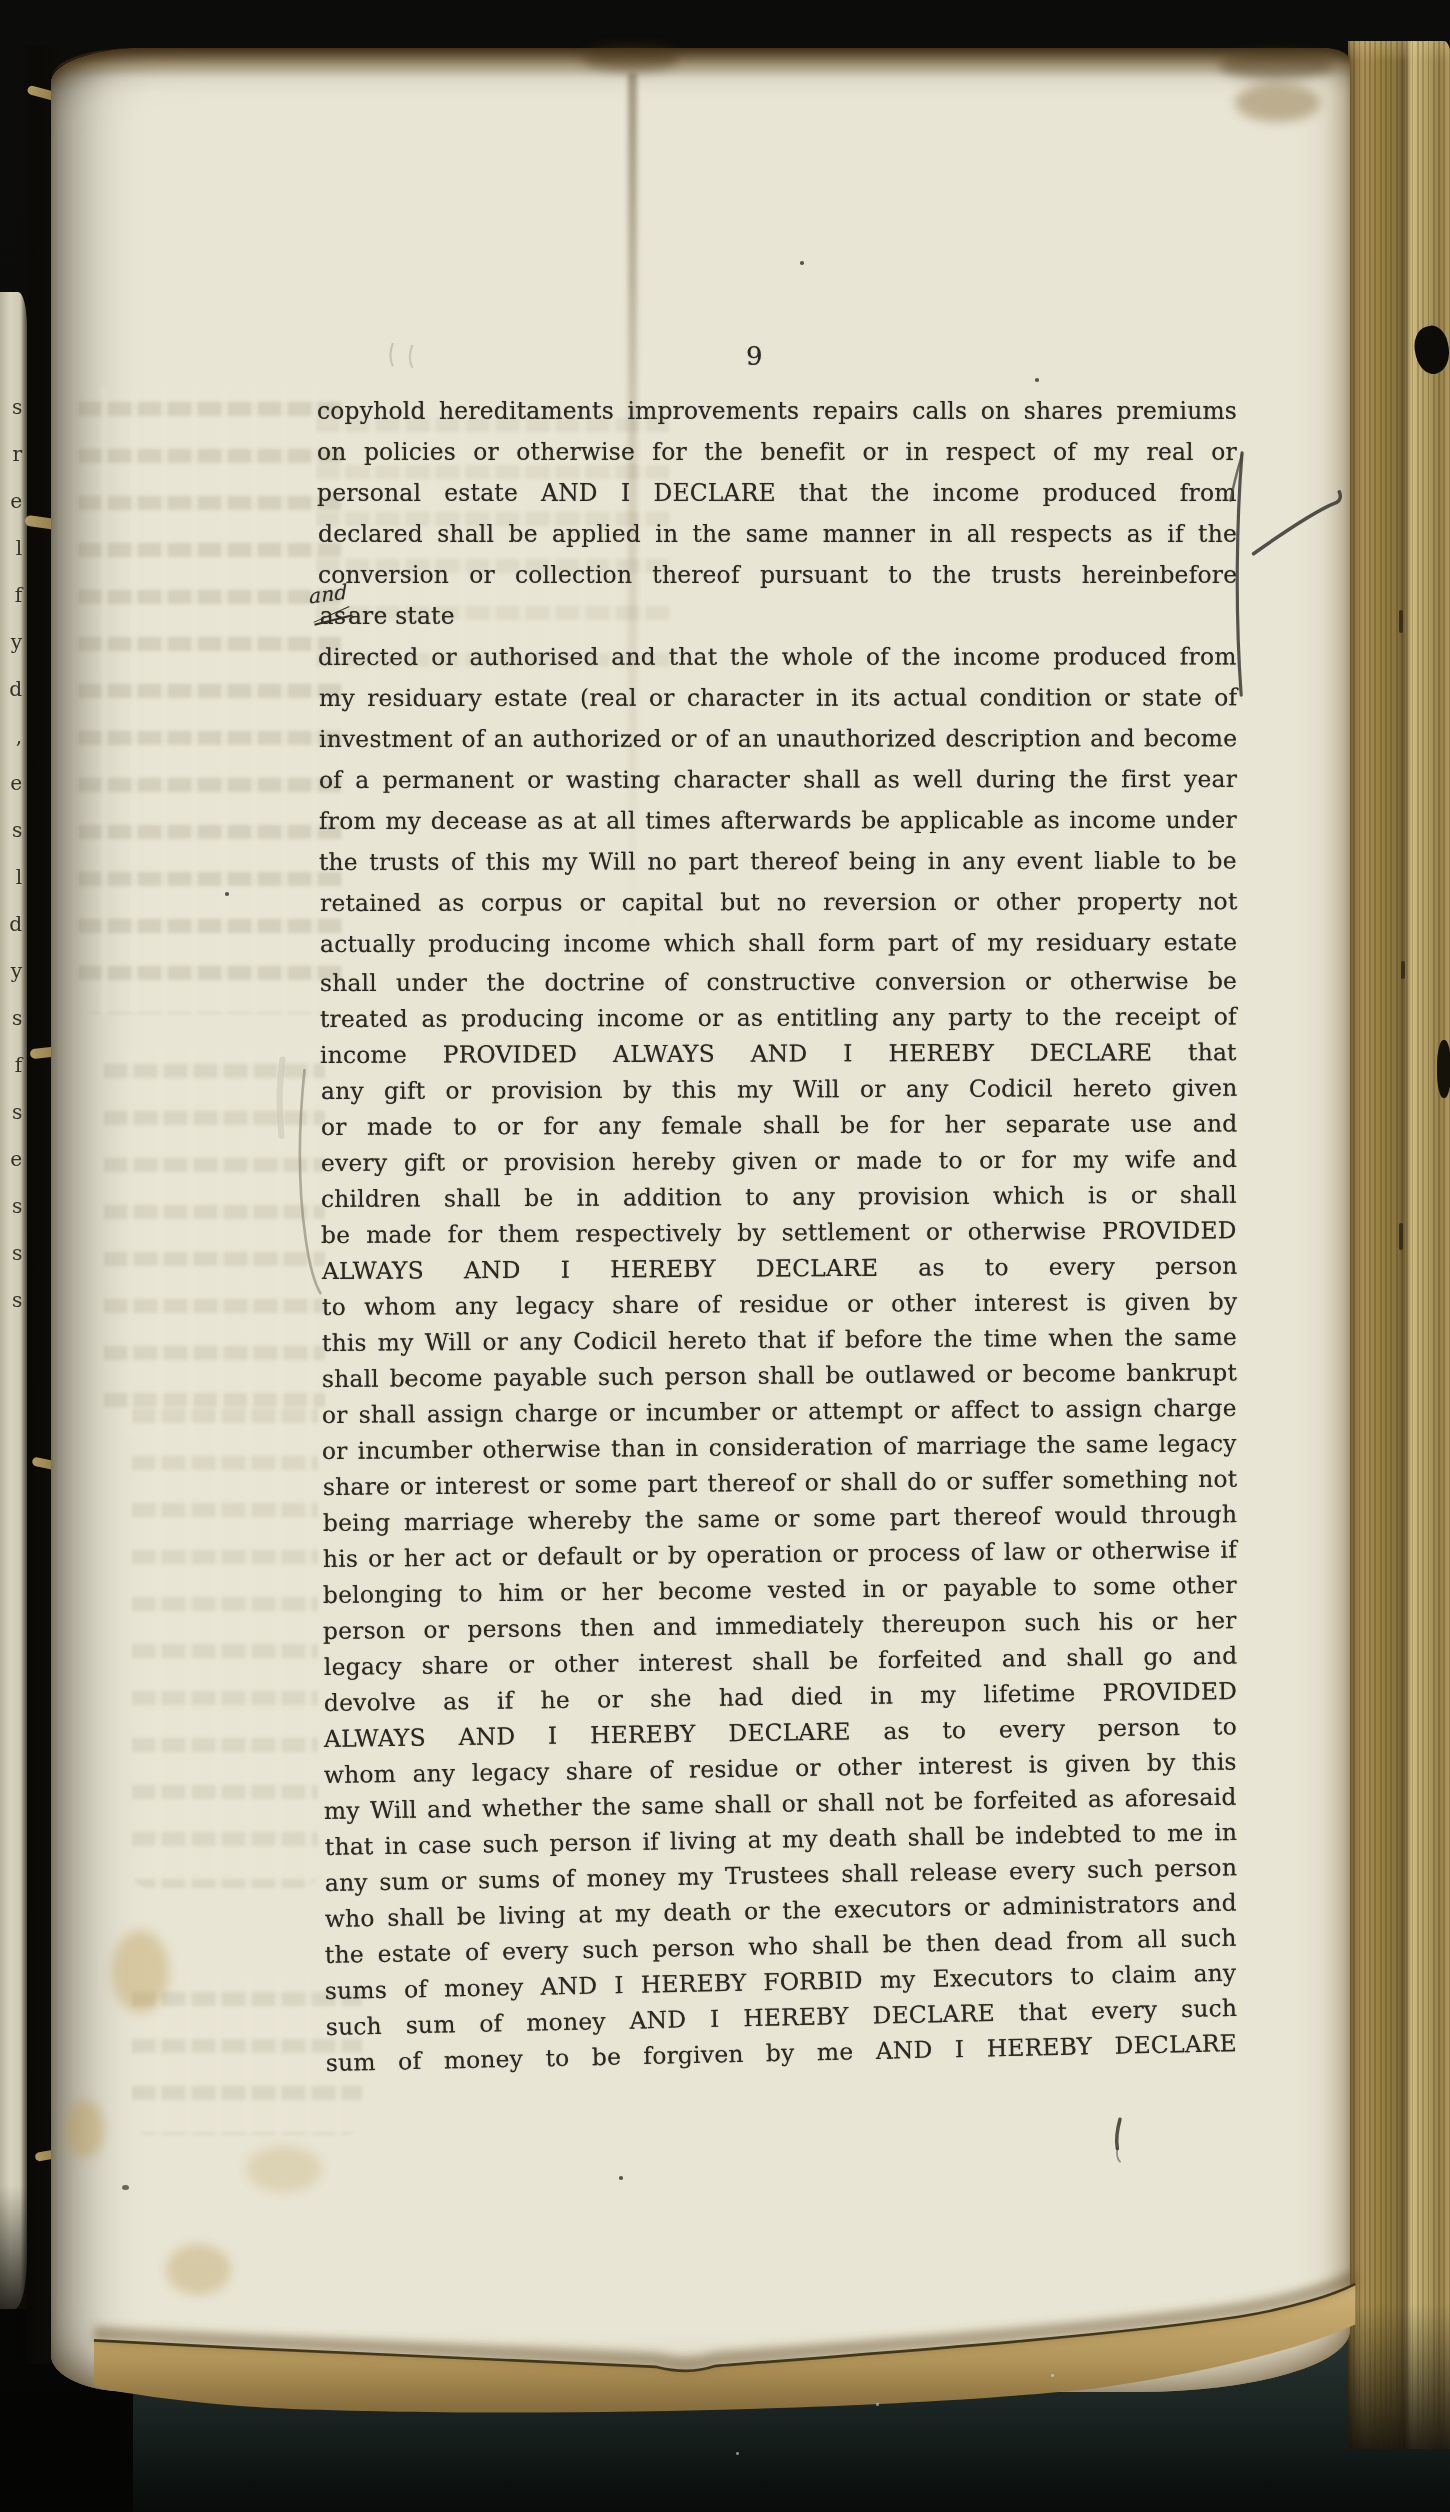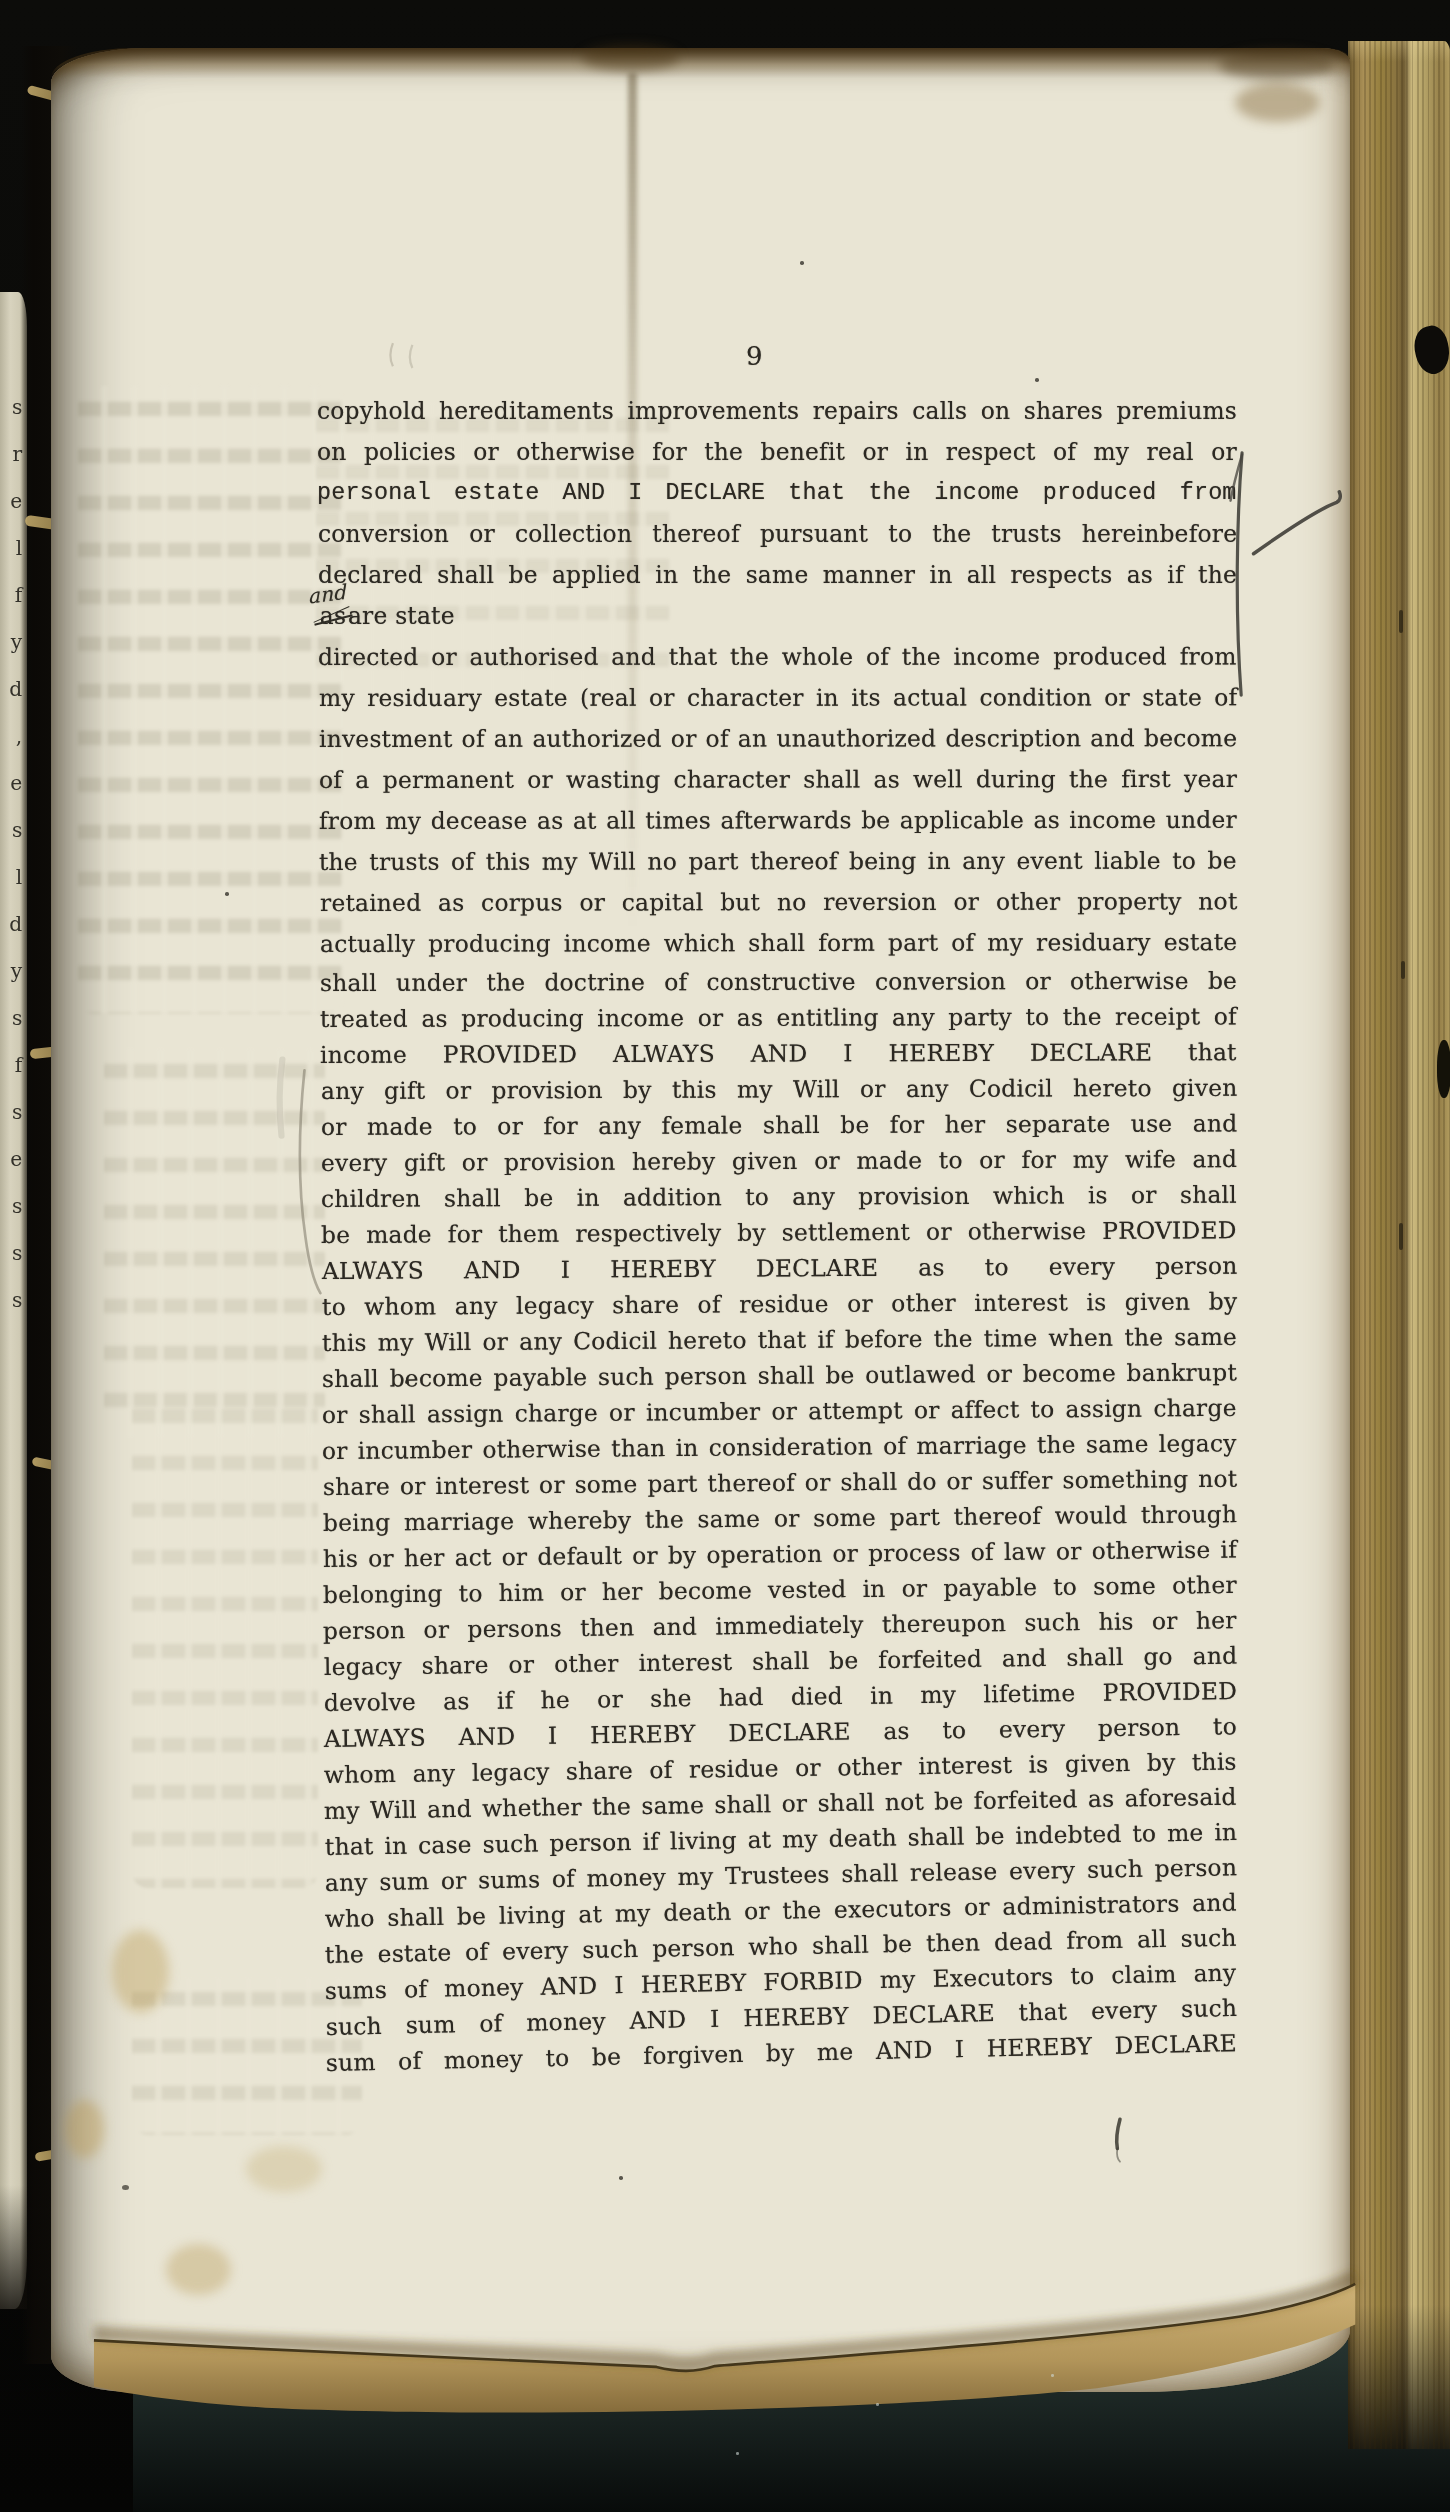--- a/index.html
+++ b/index.html
@@ -154,23 +154,23 @@
     <div class="speck" style="left:568px;top:2128px;"></div>
     <div class="speck" style="left:174px;top:844px;"></div>
     <div class="speck" style="left:71px;top:2137px;width:7px;height:5.3px;opacity:.7;"></div>
   </div>
 
   <div class="page-number">9</div>
 
   <div class="text-block">
     <div class="text-line" style="transform: rotate(0deg); margin-left: 0px;">copyhold hereditaments improvements repairs calls on shares premiums</div>
     <div class="text-line" style="transform: rotate(-0.00062deg); margin-left: 0.2px;">on policies or otherwise for the benefit or in respect of my real or</div>
-    <div class="text-line" style="transform: rotate(-0.00248deg); margin-left: 0.4px; font-family: Liberation Mono, monospace;">personal estate AND I DECLARE that the income produced from</div>
+    <div class="text-line" style="transform: rotate(-0.00248deg); margin-left: 0.4px;">personal estate AND I DECLARE that the income produced from</div>
+    <div class="text-line" style="transform: rotate(-0.0155deg); margin-left: 1px;">declared shall be applied in the same manner in all respects as if the</div>
     <div class="text-line" style="transform: rotate(-0.00992deg); margin-left: 0.8px;">conversion or collection thereof pursuant to the trusts hereinbefore</div>
-    <div class="text-line" style="transform: rotate(-0.0155deg); margin-left: 1px;">declared shall be applied in the same manner in all respects as if the</div>
     <div class="text-line" style="transform: rotate(-0.02232deg); margin-left: 1.2px;"> <span class="edit-wrap"><span class="struck">as</span><span class="inserted">and</span></span> <span>are state</span></div>
     <div class="text-line" style="transform: rotate(-0.03038deg); margin-left: 1.4px;">directed or authorised and that the whole of the income produced from</div>
     <div class="text-line" style="transform: rotate(-0.03968deg); margin-left: 1.6px;">my residuary estate (real or character in its actual condition or state of</div>
     <div class="text-line" style="transform: rotate(-0.05022deg); margin-left: 1.8px;">investment of an authorized or of an unauthorized description and become</div>
     <div class="text-line" style="transform: rotate(-0.062deg); margin-left: 1.9px;">of a permanent or wasting character shall as well during the first year</div>
     <div class="text-line" style="transform: rotate(-0.07502deg); margin-left: 2.1px;">from my decease as at all times afterwards be applicable as income under</div>
     <div class="text-line" style="transform: rotate(-0.08928deg); margin-left: 2.3px;">the trusts of this my Will no part thereof being in any event liable to be</div>
     <div class="text-line" style="transform: rotate(-0.10478deg); margin-left: 2.5px;">retained as corpus or capital but no reversion or other property not</div>
     <div class="text-line" style="transform: rotate(-0.12152deg); margin-left: 2.7px;">actually producing income which shall form part of my residuary estate</div>
     <div class="text-line" style="transform: rotate(-0.1395deg); margin-left: 2.9px;">shall under the doctrine of constructive conversion or otherwise be</div>

